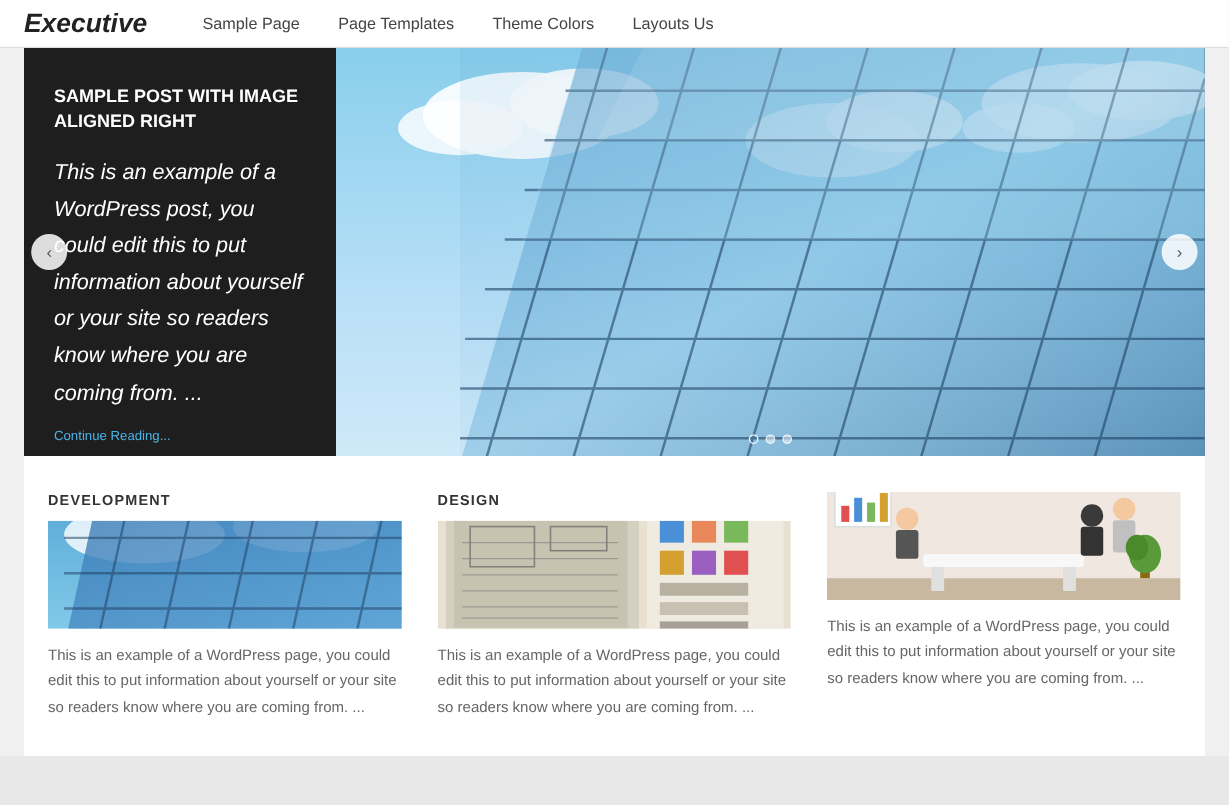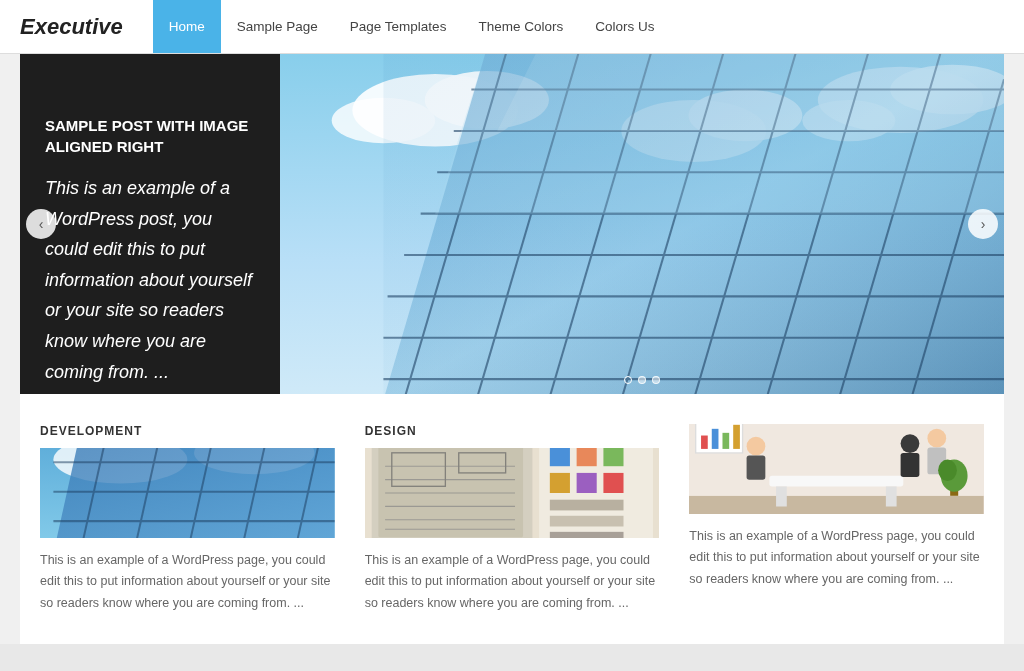--- a/index.html
+++ b/index.html
@@ -16,21 +16,21 @@
       margin: 0 auto;
       background: #f0f0f0;
     }
 
     
     header {
       background: #fff;
       display: flex;
       align-items: center;
       padding: 0 20px;
-      height: 54px;
+      height: 40px;
       border-bottom: 1px solid #ddd;
     }
     .site-title {
       font-size: 22px;
       font-weight: bold;
       color: #222;
       flex: 0 0 auto;
       margin-right: 30px;
       font-style: italic;
     }
@@ -74,21 +74,20 @@
       justify-content: flex-start;
       z-index: 2;
     }
     .hero-title {
       font-size: 15px;
       font-weight: bold;
       color: #fff;
       text-transform: uppercase;
       line-height: 1.4;
       margin-bottom: 16px;
-      margin-top: 31px;
     }
     .hero-body {
       font-size: 18px;
       color: #ffffff;
       line-height: 1.7;
       margin-bottom: 16px;
       font-style: italic;
     }
     .hero-link {
       color: #4ab3e8;
@@ -189,25 +188,24 @@
     }
   </style>
 </head>
 <body>
 
 <div class="site-wrapper">
 
   <header>
     <span class="site-title">Executive</span>
     <nav>
-      <a href="#" class="active">Home</a>
       <a href="#">Sample Page</a>
       <a href="#">Page Templates</a>
       <a href="#">Theme Colors</a>
-      <a href="#">Colors Us</a>
+      <a href="#">Layouts Us</a>
     </nav>
   </header>
 
   <div class="hero-section">
 
     <button class="slider-arrow left" style="left:6px;">‹</button>
 
     <div class="hero-text-panel">
       <div class="hero-title">SAMPLE POST WITH IMAGE ALIGNED RIGHT</div>
       <div class="hero-body">This is an example of a WordPress post, you could edit this to put information about yourself or your site so readers know where you are coming from. ...</div>

